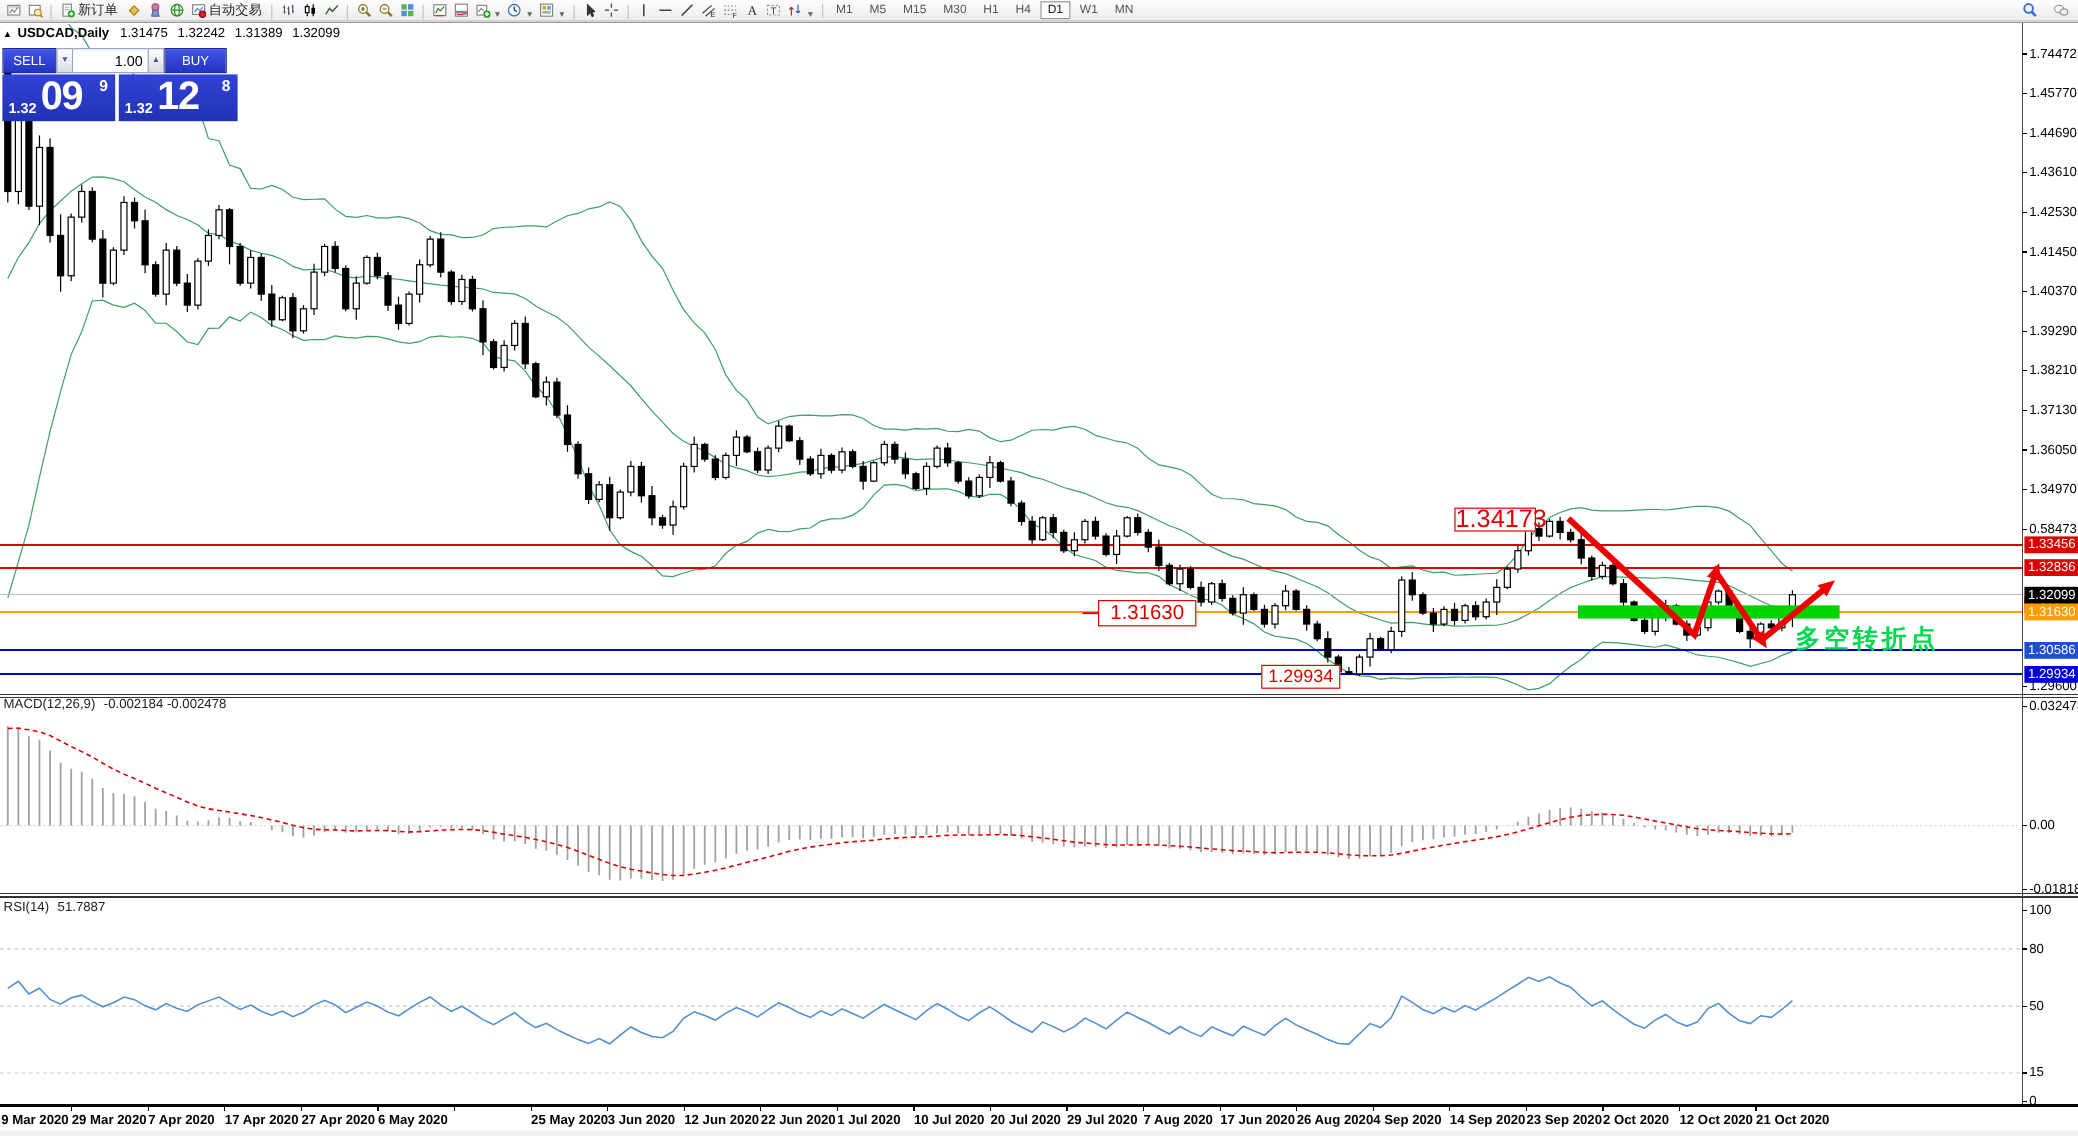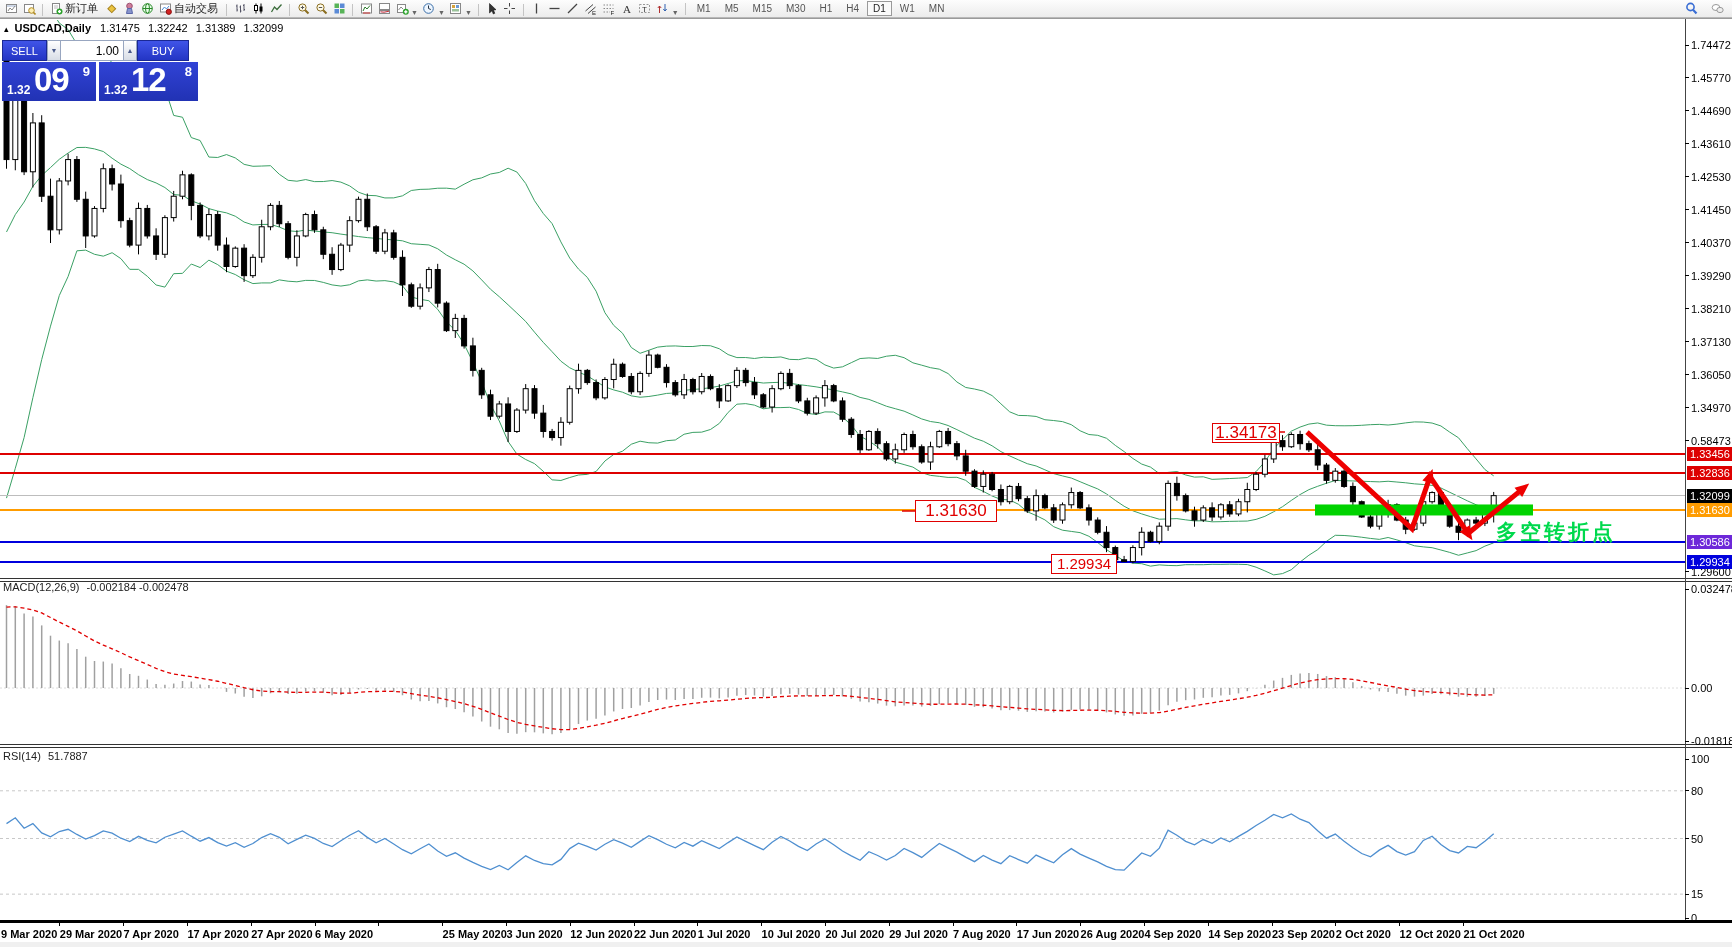--- a/index.html
+++ b/index.html
@@ -970,21 +970,21 @@
     <div style="top:759px;" class="ptick">100</div>
     <div style="top:790.8px;" class="ptick">80</div>
     <div style="top:838.5px;" class="ptick">50</div>
     <div style="top:894.15px;" class="ptick">15</div>
     <div style="top:918px;" class="ptick">0</div>
     <div style="top:447.18669999999986px;background:#dd0000;" class="badge">1.33456</div>
     <div style="top:466.1276999999998px;background:#dd0000;" class="badge">1.32836</div>
     <div style="top:497.4719999999996px;background:#dd0000;" class="badge back">1.318</div>
     <div style="top:488.6430499999994px;background:#000000;" class="badge">1.32099</div>
     <div style="top:502.97099999999966px;background:#ff9c00;" class="badge">1.31630</div>
-    <div style="top:534.8651999999997px;background:#6d28d9;" class="badge">1.30586</div>
+    <div style="top:534.8651999999997px;background:#1d4ed8;" class="badge">1.30586</div>
     <div style="top:554.7837999999999px;background:#0000dd;" class="badge">1.29934</div>
     <div style="left:1px;" class="dlabel">9 Mar 2020</div>
     <div style="left:59.8px;" class="dlabel">29 Mar 2020</div>
     <div style="left:123.6px;" class="dlabel">7 Apr 2020</div>
     <div style="left:187.39999999999998px;" class="dlabel">17 Apr 2020</div>
     <div style="left:251.2px;" class="dlabel">27 Apr 2020</div>
     <div style="left:315px;" class="dlabel">6 May 2020</div>
     <div style="left:362px;margin-top:32px;" class="dlabel">15 May 2020</div>
     <div style="left:442.59999999999997px;" class="dlabel">25 May 2020</div>
     <div style="left:506.4px;" class="dlabel">3 Jun 2020</div>
@@ -996,16 +996,16 @@
     <div style="left:889.1999999999999px;" class="dlabel">29 Jul 2020</div>
     <div style="left:953px;" class="dlabel">7 Aug 2020</div>
     <div style="left:1016.8px;" class="dlabel">17 Jun 2020</div>
     <div style="left:1080.6px;" class="dlabel">26 Aug 2020</div>
     <div style="left:1144.3999999999999px;" class="dlabel">4 Sep 2020</div>
     <div style="left:1208.2px;" class="dlabel">14 Sep 2020</div>
     <div style="left:1272px;" class="dlabel">23 Sep 2020</div>
     <div style="left:1335.8px;" class="dlabel">2 Oct 2020</div>
     <div style="left:1399.6px;" class="dlabel">12 Oct 2020</div>
     <div style="left:1463.3999999999999px;" class="dlabel">21 Oct 2020</div>
-    <div style="left:1212px;top:423px;width:66px;height:18px;font-size:17px;line-height:17px;text-decoration:underline;" class="chart-label">1.34173</div>
+    <div style="left:1212px;top:423px;width:66px;height:18px;font-size:21px;line-height:17px;" class="chart-label">1.34173</div>
     <div style="left:915px;top:500px;width:80px;height:20px;font-size:17px;line-height:19px;" class="chart-label">1.31630</div>
     <div style="left:1051px;top:554px;width:64px;height:18px;font-size:15px;line-height:17px;" class="chart-label">1.29934</div>
   </div>
 
 </body></html>

